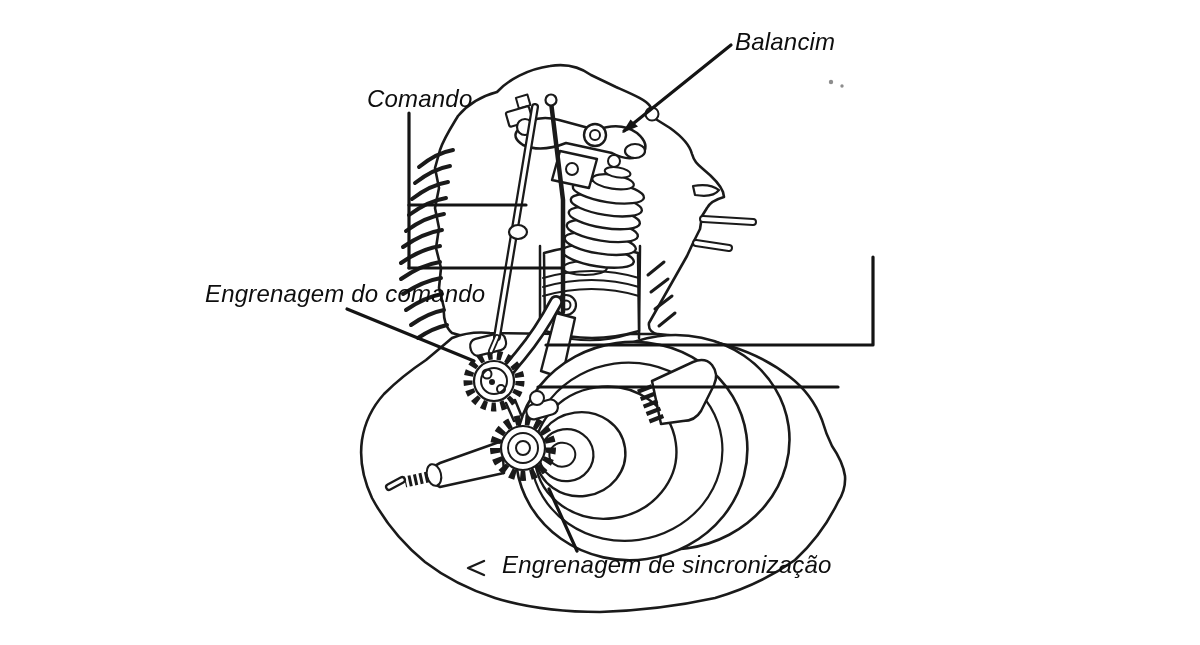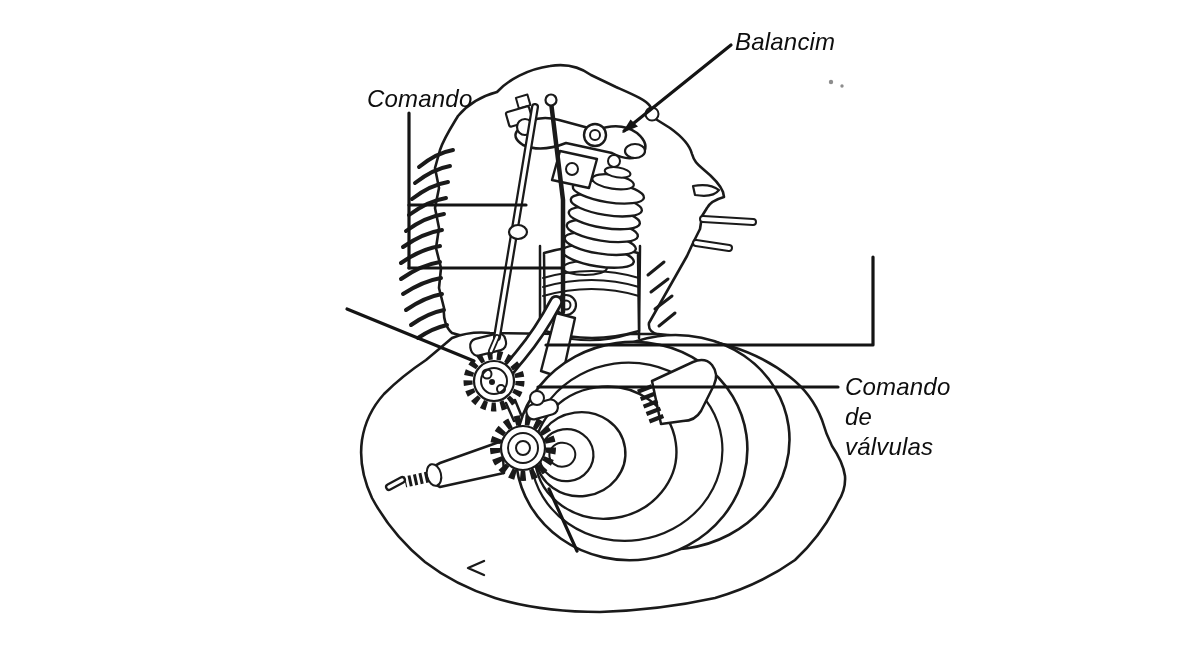--- a/index.html
+++ b/index.html
@@ -227,17 +227,18 @@
         <path d="M 549 489 L 577 551"></path>
       </g>
     </g>
   </svg>
 
   <div class="label" style="left:735px;top:27px">Balancim</div>
 
   <div class="label" style="left:367px;top:84px">Comando</div>
 
 
-
-  <div class="label wrap" style="left:845px;top:372px;width:122px">Comando de válvulas</div>
-
+  <div class="label" style="left:205px;top:279px">Engrenagem do comando</div>
+
+
+  <div class="label" style="left:502px;top:550px">Engrenagem de sincronização</div>
 
 </div>
 
 </body></html>

